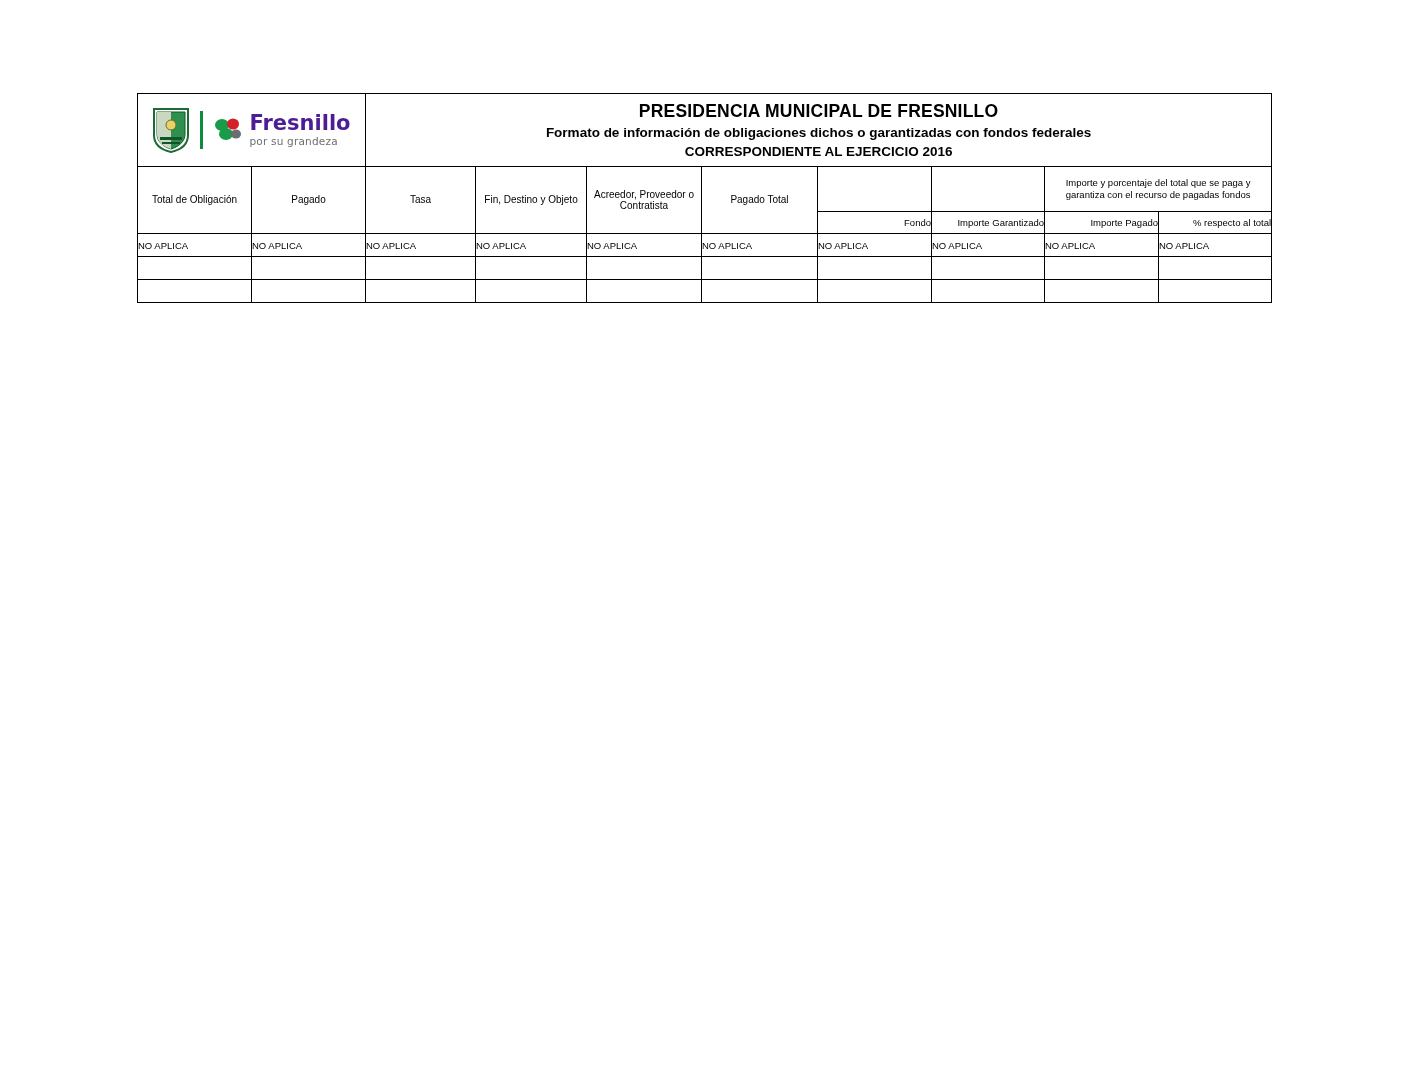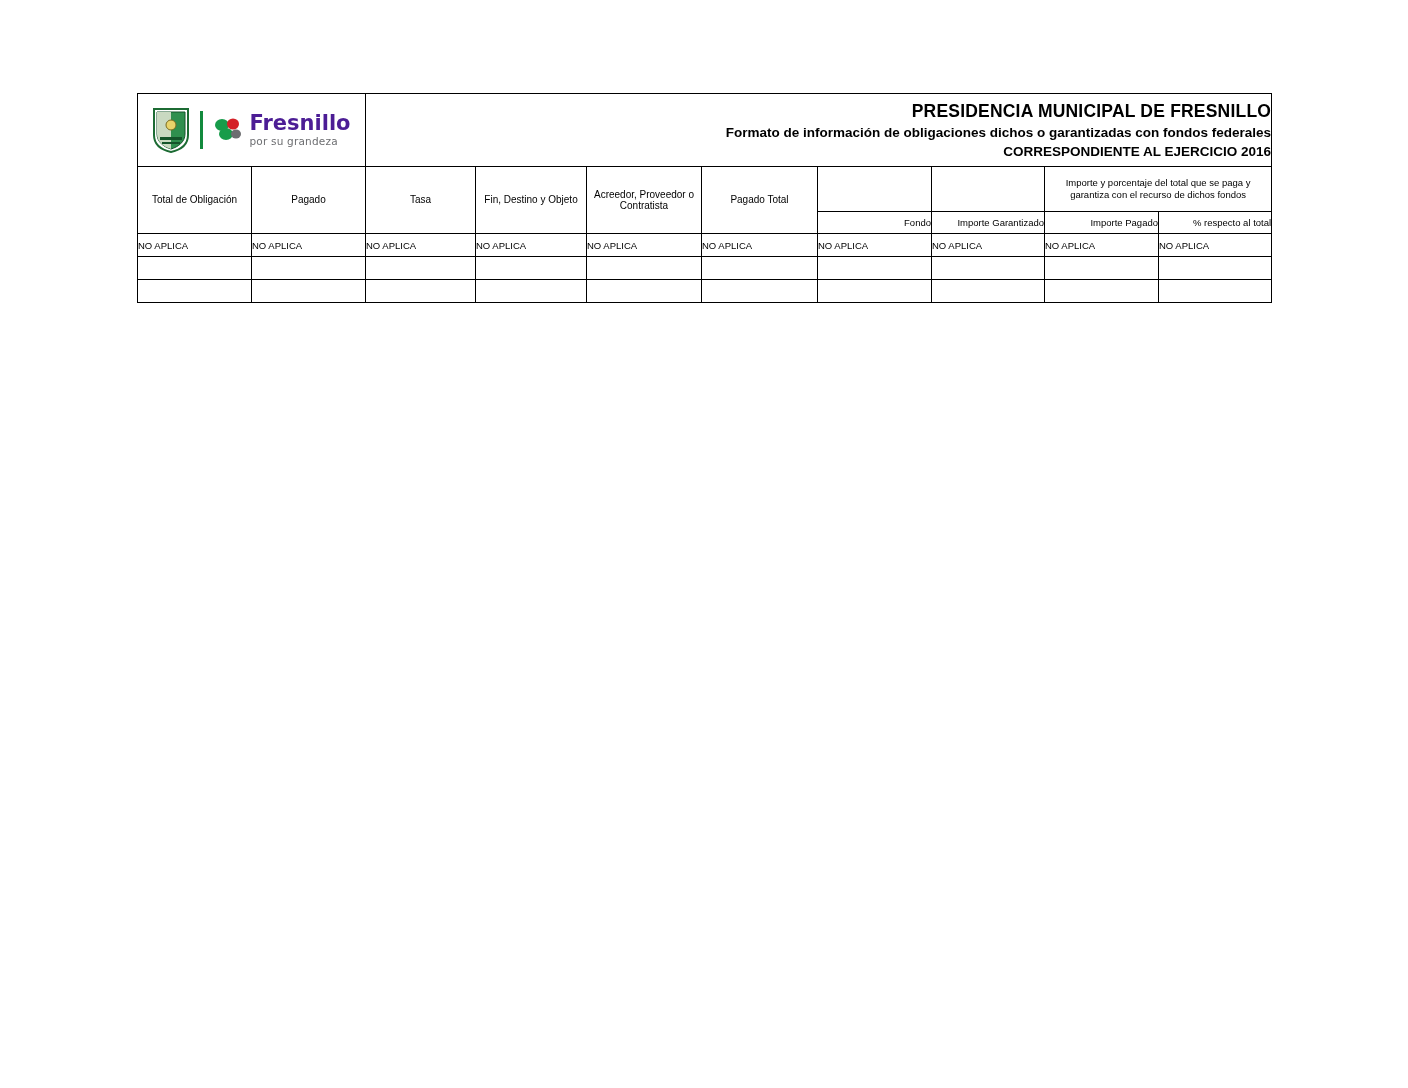--- a/index.html
+++ b/index.html
@@ -82,21 +82,21 @@
   }
   .brand-sub {
     font-family: "DejaVu Sans", sans-serif;
     font-size: 10.5px;
     color: #6d6e71;
     margin-top: 2px;
     letter-spacing: .2px;
   }
 
   .title-cell {
-    text-align: right;
+    text-align: center;
     padding: 4px 6px 6px 6px;
   }
   .t1 {
     font-size: 17.5px;
     font-weight: bold;
     letter-spacing: .2px;
     margin-bottom: 3px;
   }
   .t2 {
     font-size: 13.5px;
@@ -197,21 +197,21 @@
 
     <tr>
       <td class="colhead" rowspan="2" style="height:66px">Total de Obligación</td>
       <td class="colhead" rowspan="2">Pagado</td>
       <td class="colhead" rowspan="2">Tasa</td>
       <td class="colhead" rowspan="2">Fin, Destino y Objeto</td>
       <td class="colhead" rowspan="2">Acreedor, Proveedor o Contratista</td>
       <td class="colhead" rowspan="2">Pagado Total</td>
       <td class="blank-cell">&nbsp;</td>
       <td class="blank-cell">&nbsp;</td>
-      <td class="group-head" colspan="2">Importe y porcentaje del total que se paga y garantiza con el recurso de dichos fondos</td>
+      <td class="group-head" colspan="2">Importe y porcentaje del total que se paga y garantiza con el recurso de pagadas fondos</td>
     </tr>
 
     <tr>
       <td class="sub-colhead">Fondo</td>
       <td class="sub-colhead">Importe Garantizado</td>
       <td class="sub-colhead">Importe Pagado</td>
       <td class="sub-colhead">% respecto al total</td>
     </tr>
 
     <tr>

